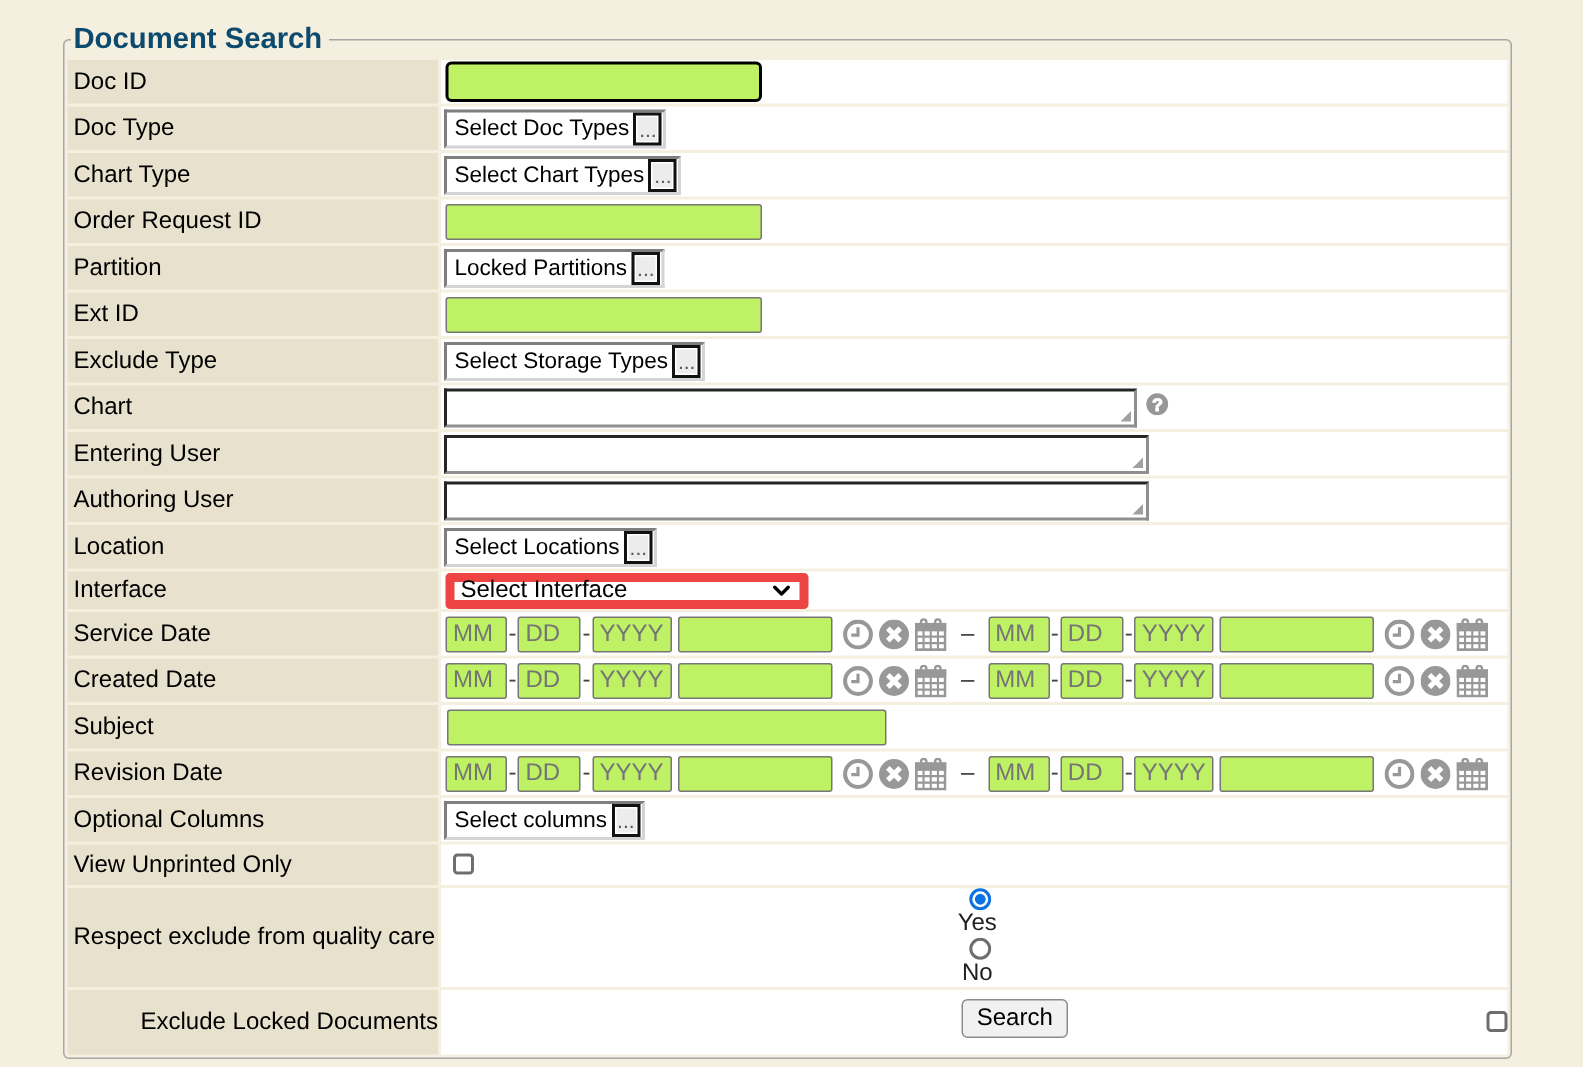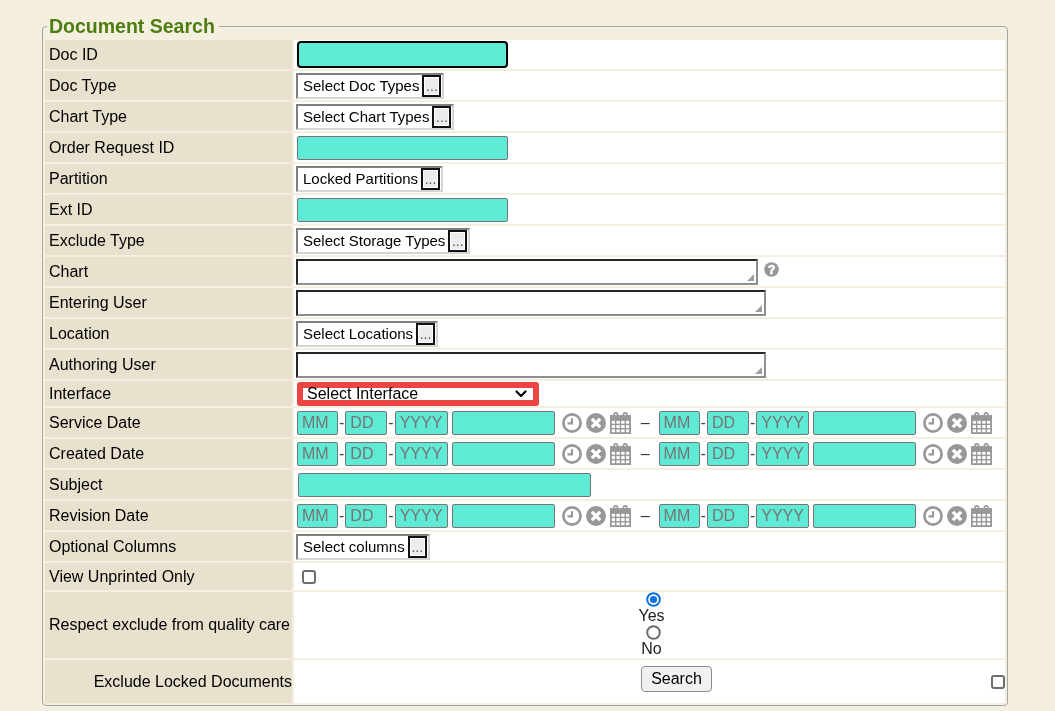--- a/index.html
+++ b/index.html
@@ -15,21 +15,21 @@
   width:966px;
   box-sizing:border-box;
   border:1px solid #a6a6a6;
   border-radius:4px;
   padding:3px 0 0 0;
 }
 legend{
   font-weight:bold;
   font-size:19.5px;
   line-height:18px;
-  color:#4d7c0f;
+  color:#0c4a6e;
   padding:0 4px 0 2px;
   margin-left:4px;
 }
 table.f{
   border-collapse:separate;
   border-spacing:2px;
   width:100%;
   table-layout:fixed;
 }
 td{padding:0;vertical-align:middle;}
@@ -46,21 +46,21 @@
 }
 tr.hI td{height:25px;}
 tr.hV td{height:27px;}
 tr.hR td{height:26px;}
 tr.hE td{height:43px;text-align:right;}
 
 .ti{
   box-sizing:border-box;
   border:1px solid #767676;
   border-radius:2px;
-  background:#5eead4;
+  background:#bef264;
   height:24px;
   margin-left:3px;
   font-family:inherit;font-size:16px;
   padding:1px 4px;
   vertical-align:middle;
 }
 .foc{
   border:2px solid #000;
   border-radius:4px;
   height:27px;
@@ -215,29 +215,29 @@
   <svg width="15" height="15" viewBox="0 0 15 15">
                 <circle cx="7.5" cy="7.5" r="7.3" fill="#979797"></circle>
                 <text x="7.6" y="11.9" font-size="12" font-weight="bold" fill="#fff" stroke="#fff" stroke-width="0.7" text-anchor="middle" font-family="Liberation Sans, sans-serif">?</text>
               </svg></span></td>
         </tr>
 <tr>
           <td class="l">Entering User</td>
           <td class="r"><span class="ta" style="width:470px"><span class="grip"></span></span></td>
         </tr>
 <tr>
-          <td class="l">Location</td>
-          <td class="r"><span class="selbox">
-              <span class="txt">Select Locations</span>
-              <span class="dots">...</span>
-            </span></td>
-        </tr>
-<tr>
           <td class="l">Authoring User</td>
           <td class="r"><span class="ta" style="width:470px"><span class="grip"></span></span></td>
+        </tr>
+<tr>
+          <td class="l">Location</td>
+          <td class="r"><span class="selbox">
+              <span class="txt">Select Locations</span>
+              <span class="dots">...</span>
+            </span></td>
         </tr>
 <tr class="hI">
           <td class="l">Interface</td>
           <td class="r"><span class="dd">
               <span>Select Interface</span>
               <svg width="12" height="8" viewBox="0 0 12 8">
                 <path d="M1.5 1.5 L6 6 L10.5 1.5" stroke="#000" stroke-width="2.2" fill="none" stroke-linecap="round" stroke-linejoin="round"></path>
               </svg>
             </span></td>
         </tr>

